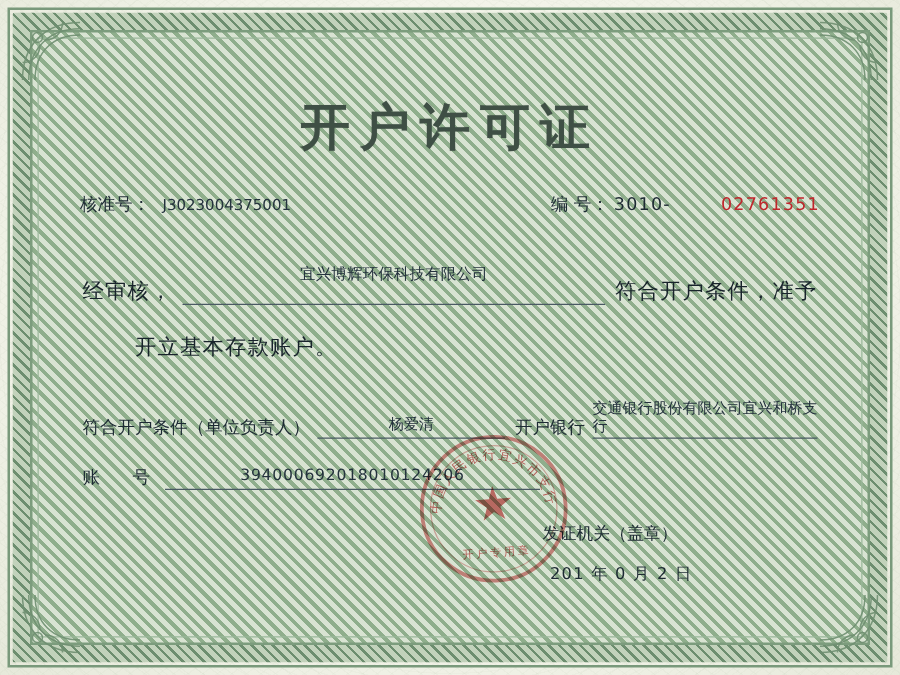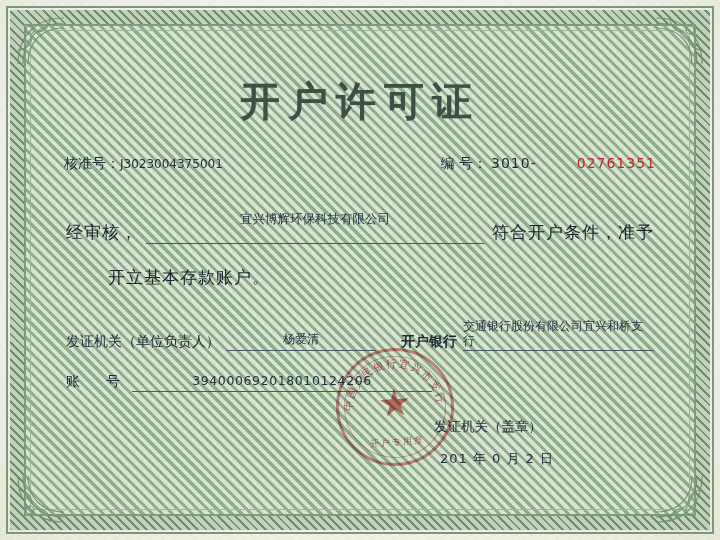--- a/index.html
+++ b/index.html
@@ -136,21 +136,21 @@
   }
 
   
   .row-approve {
     margin-top: 26px;
     padding: 0 24px 0 24px;
     display: flex;
     justify-content: space-between;
     align-items: baseline;
   }
-  .approve-left { display: flex; align-items: baseline; }
+  .approve-left { display: flex; align-items: baseline; gap: 10px; }
   .approve-right { display: flex; align-items: baseline; gap: 4px; }
   .num-red {
     font-family: "DejaVu Sans", "Liberation Sans", sans-serif;
     font-size: 14px;
     color: #c0262c;
     letter-spacing: 1px;
     padding-left: 36px;
   }
   .num-black {
     font-family: "DejaVu Sans", "Liberation Sans", sans-serif;
@@ -206,21 +206,21 @@
     align-items: flex-end;
   }
   .rep-label { font-size: 14px; }
   .rep-slot {
     width: 150px;
     border-bottom: 1px solid #4a5a63;
     text-align: center;
     padding-bottom: 2px;
     margin: 0 4px 0 6px;
   }
-  .bank-label { font-size: 14px; margin-left: 21px; white-space: nowrap; font-weight: bold; }
+  .bank-label { font-size: 14px; margin-left: 4px; white-space: nowrap; }
   .bank-slot {
     flex: 1;
     border-bottom: 1px solid #4a5a63;
     margin-left: 6px;
     padding-bottom: 1px;
     text-align: left;
     line-height: 1.25;
   }
   .bank-slot .val { white-space: normal; display: block; }
 
@@ -411,21 +411,21 @@
         <span class="body-text">经审核，</span>
         <span class="fill-slot">
           <span class="val">宜兴博辉环保科技有限公司</span>
         </span>
         <span class="body-text">符合开户条件，准予</span>
       </div>
       <div class="body-line-2">开立基本存款账户。</div>
     </div>
 
     <div class="row-rep">
-      <span class="lbl rep-label">发证机关（单位负责人）</span>
+      <span class="lbl rep-label">符合开户条件（单位负责人）</span>
       <span class="rep-slot">
         <span class="val">杨爱清</span>
       </span>
       <span class="lbl bank-label">开户银行</span>
       <span class="bank-slot">
         <span class="val">交通银行股份有限公司宜兴和桥支行</span>
       </span>
     </div>
 
     <div class="row-acct">

